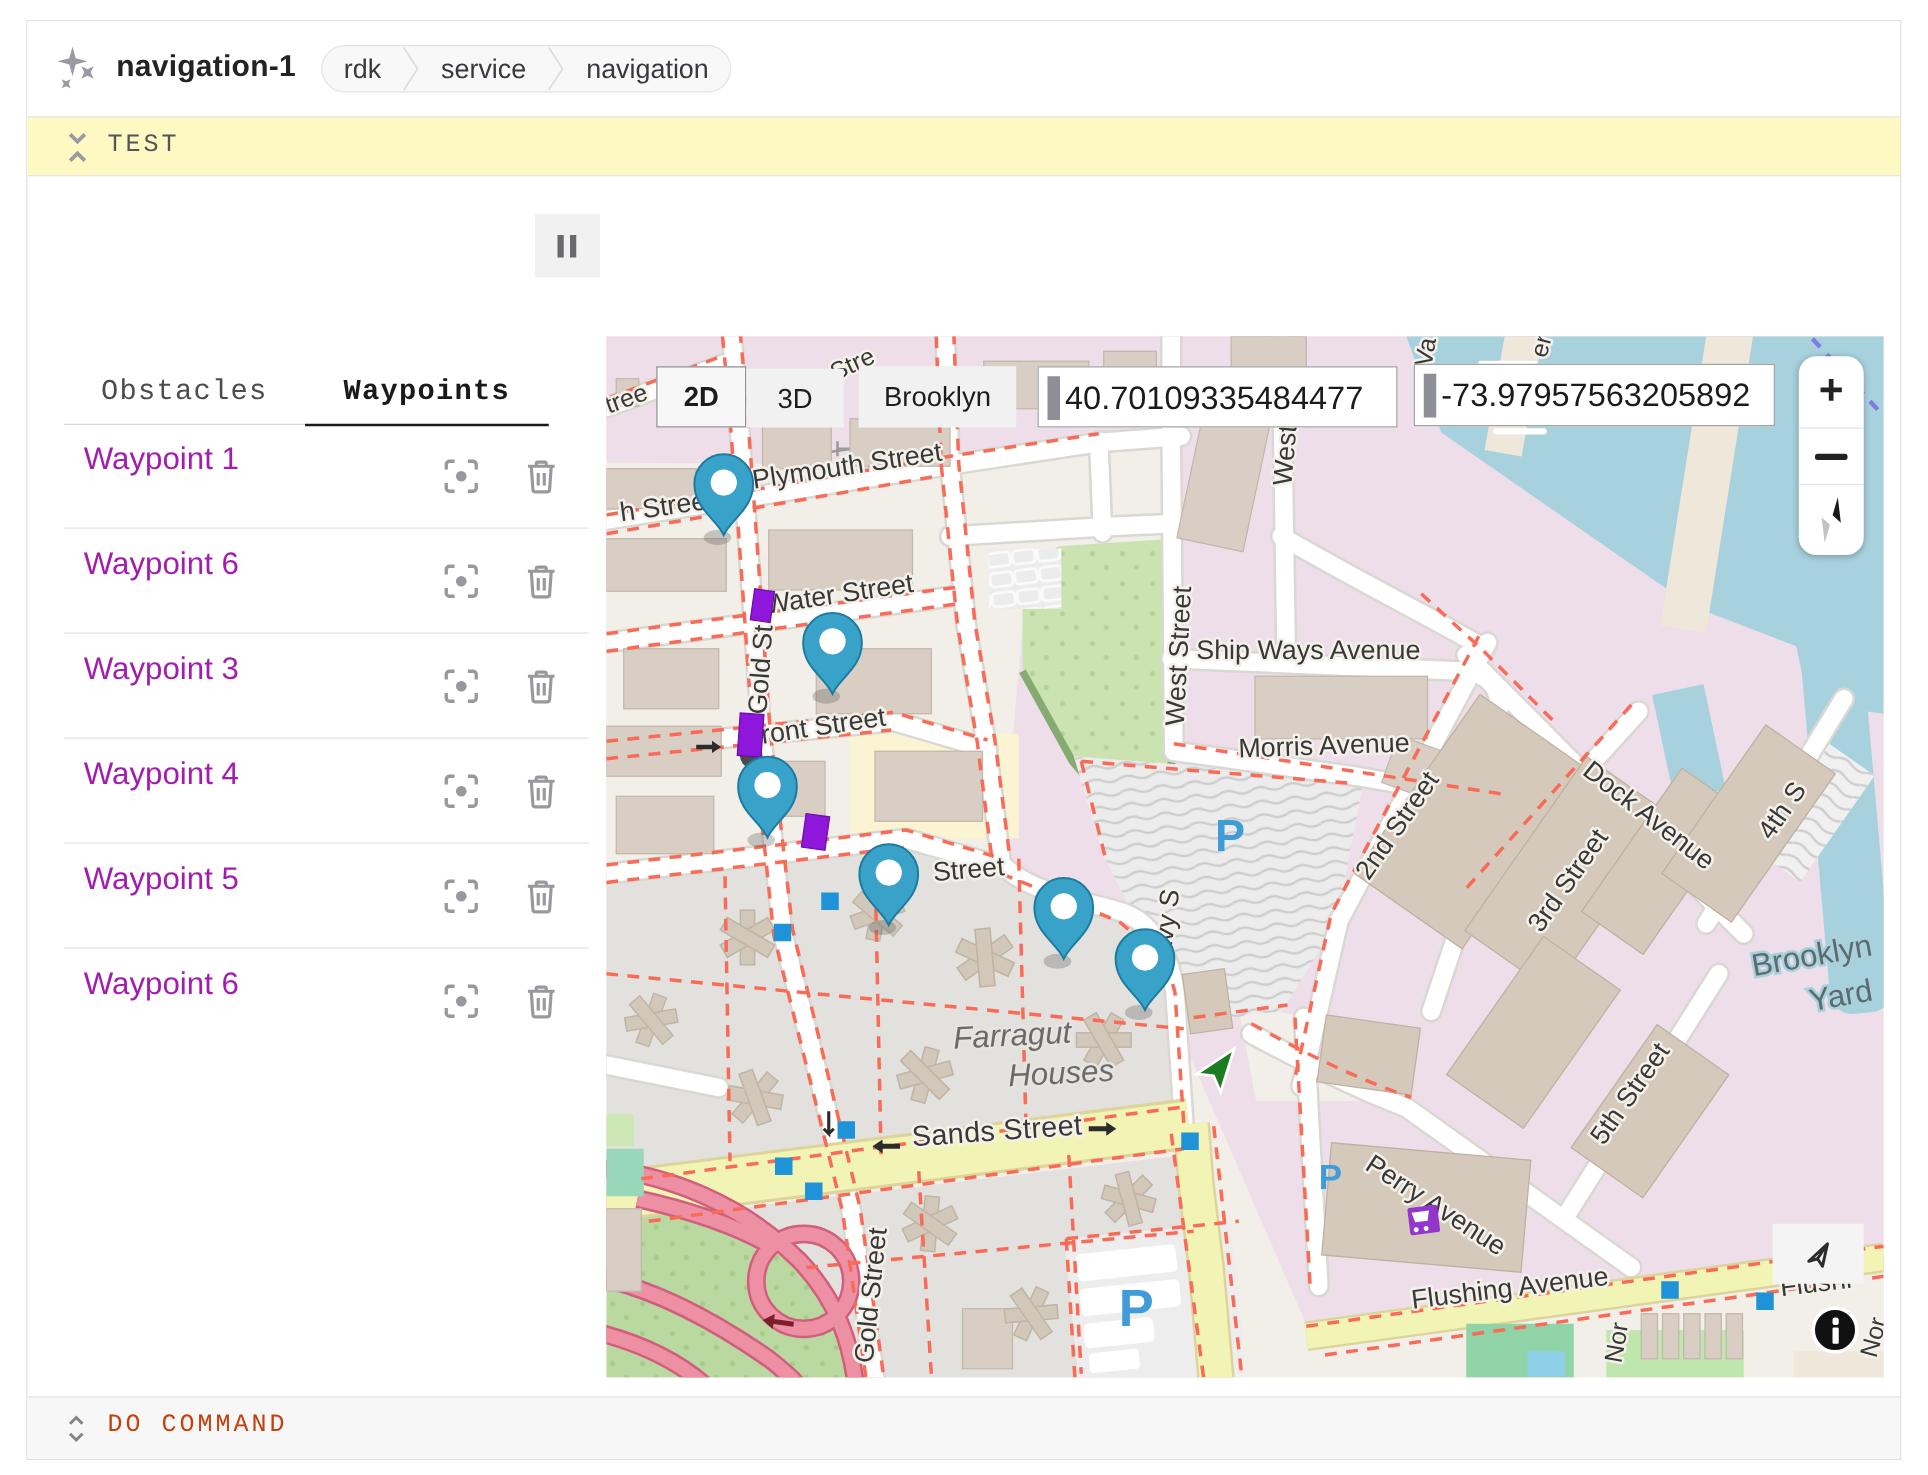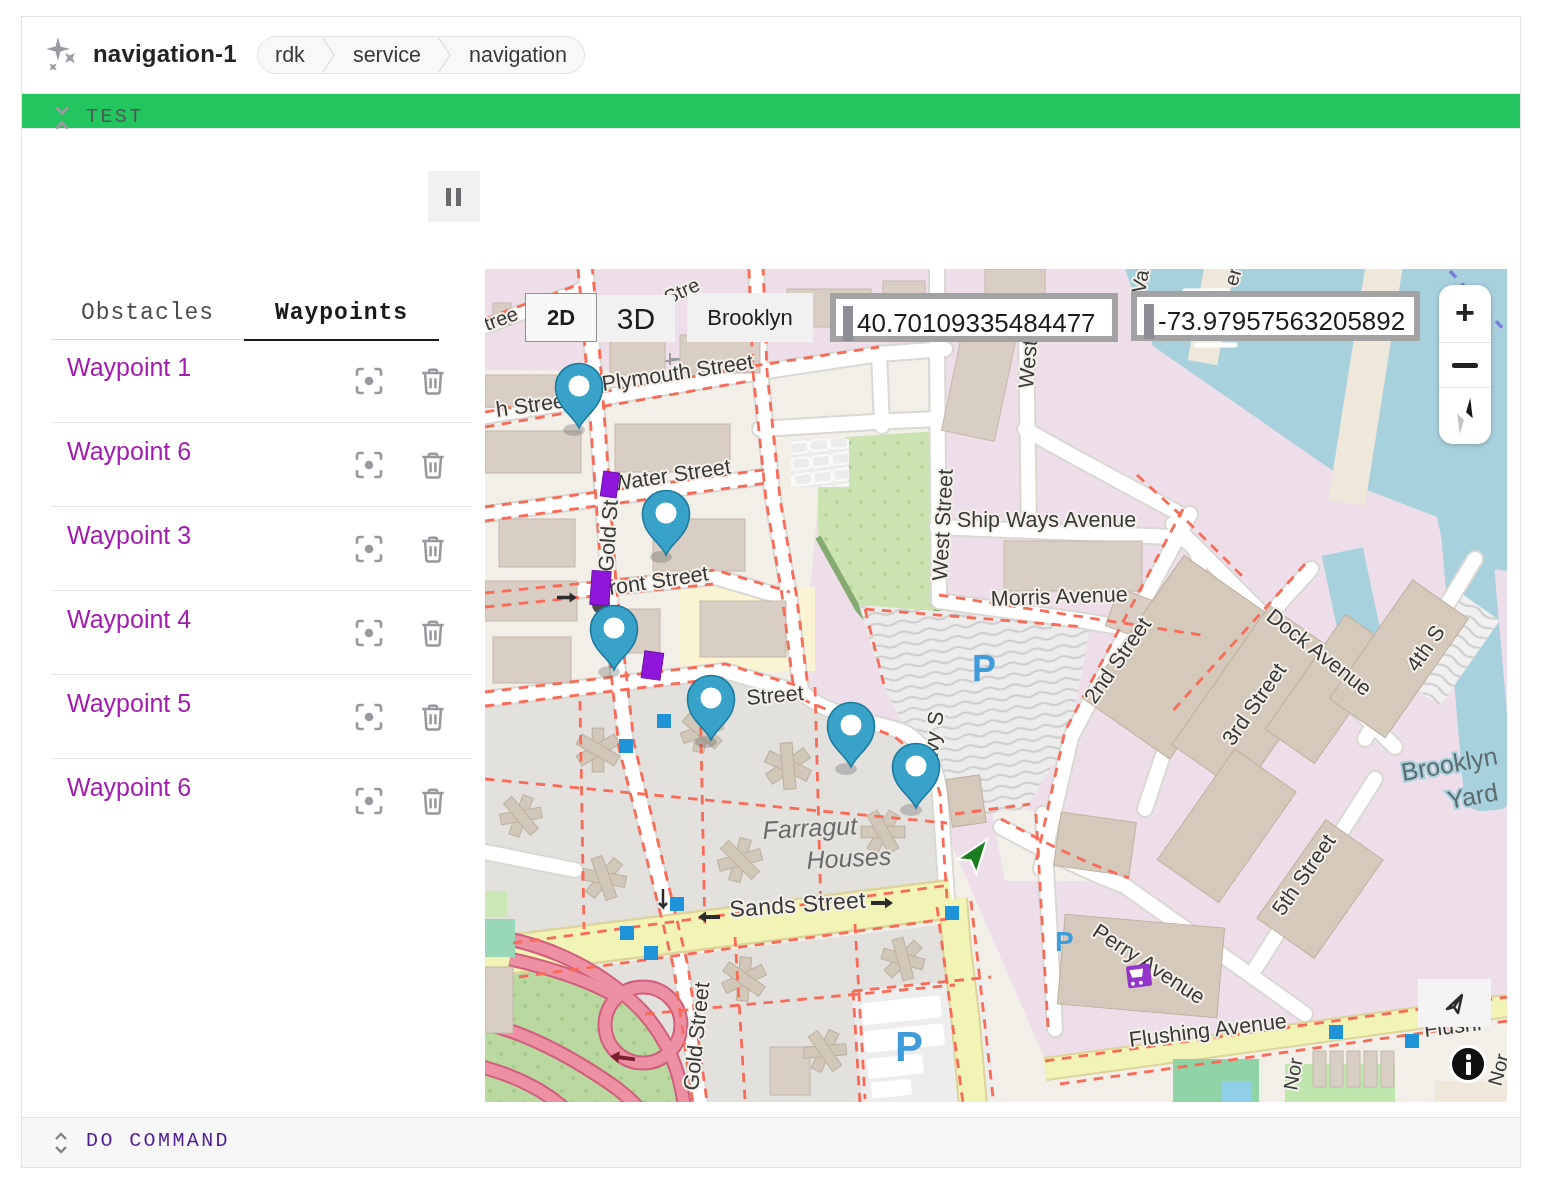--- a/index.html
+++ b/index.html
@@ -3,40 +3,40 @@
 <meta charset="utf-8">
 <style>
   html,body{margin:0;padding:0;background:#fff;width:1542px;height:1180px;font-family:"Liberation Sans",sans-serif;}
   .card{position:absolute;left:21px;top:16px;width:1498px;height:1150px;border:1px solid #e2e2e2;background:#fff;}
   .hdr{position:absolute;left:0;top:0;width:100%;height:76px;background:#fff;}
   .spark{position:absolute;left:23px;top:20px;width:34px;height:36px;}
   .title{position:absolute;left:71px;top:23px;font-size:24px;font-weight:bold;color:#232326;letter-spacing:.2px;}
   .crumb{position:absolute;left:235px;top:19px;height:36px;border:1px solid #e3e3e5;background:#f8f8f8;border-radius:19px;display:flex;align-items:center;overflow:hidden;}
   .crumb .it{font-size:21.5px;color:#39393d;padding:0 17px;line-height:36px;}
   .crumb .sep{width:14px;height:36px;}
-  .secbar{position:absolute;left:0;width:100%;height:36px;background:#22c55e;border-top:1px solid #e6e6e6;border-bottom:1px solid #e6e6e6;box-sizing:border-box;}
+  .secbar{position:absolute;left:0;width:100%;height:48px;background:#fef9c3;border-top:1px solid #e6e6e6;border-bottom:1px solid #e6e6e6;box-sizing:border-box;}
   .secbar .ic{position:absolute;left:29px;top:10px;width:22px;height:28px;}
   .secbar .tx{position:absolute;left:64px;top:11px;font-family:"Liberation Mono",monospace;font-size:20px;letter-spacing:2.4px;color:#55555a;}
   .selbox{position:absolute;left:29px;top:154px;width:358px;height:51px;border:1px solid #d6d6d8;box-sizing:border-box;background:#fff;}
   .selbox .t{position:absolute;left:16px;top:12px;font-size:22px;color:#26262a;}
   .selbox .ch{position:absolute;right:24px;top:16px;width:13px;height:13px;border-right:1.6px solid #4a4a4e;border-bottom:1.6px solid #4a4a4e;transform:rotate(45deg);}
   .pausebtn{position:absolute;left:406px;top:154px;width:52px;height:51px;background:#f1f1f1;}
   .pausebtn i{position:absolute;top:17px;width:5px;height:18px;background:#6a6a6e;}
   .tabs{position:absolute;left:29px;top:274px;width:417px;height:48px;}
   .tab{position:absolute;top:0;height:48px;font-family:"Liberation Mono",monospace;font-size:23px;letter-spacing:1px;line-height:44px;text-align:center;}
   .rows{position:absolute;left:29px;top:322px;width:420px;}
   .row{height:83px;border-bottom:1px solid #e4e4e6;position:relative;}
   .row:last-child{border-bottom:none;}
   .row .nm{position:absolute;left:16px;top:14px;font-size:25px;color:#a21caf;}
   .row svg{position:absolute;top:26px;}
   .btmbar{position:absolute;left:0;top:1100px;width:100%;height:50px;background:#f7f7f7;border-top:1px solid #e3e3e3;box-sizing:border-box;}
-  .btmbar .tx{position:absolute;left:64px;top:11px;font-family:"Liberation Mono",monospace;font-size:20px;letter-spacing:2.4px;color:#4c1d95;}
+  .btmbar .tx{position:absolute;left:64px;top:11px;font-family:"Liberation Mono",monospace;font-size:20px;letter-spacing:2.4px;color:#c2410c;}
   .map{position:absolute;left:463px;top:252px;width:1022px;height:833px;overflow:hidden;background:#f2efe8;}
   .mbtn{position:absolute;box-sizing:border-box;text-align:center;color:#1c1c1e;}
-  .minput{position:absolute;background:#fff;box-sizing:border-box;border:6px solid #a3a3a3;}
+  .minput{position:absolute;background:#fff;box-sizing:border-box;border:1px solid #a3a3a3;}
   .minput .bar{position:absolute;left:7px;top:7px;width:10px;height:35px;background:#8e8e96;}
   .minput .v{position:absolute;left:21px;top:9px;font-size:26px;color:#1b1b1d;white-space:nowrap;}
   .zoomp{position:absolute;left:954px;top:16px;width:52px;height:159px;background:#fff;border-radius:14px;box-shadow:0 1px 5px rgba(0,0,0,.25);}
 </style>
 </head>
 <body>
 <div class="card">
 <div class="hdr">
  <svg class="spark" viewBox="0 0 34 36">
   <path d="M13 0 L15.5 9.5 L25 12 L15.5 14.5 L13 24 L10.5 14.5 L1 12 L10.5 9.5 Z" fill="#9a9aa2"></path>
@@ -543,21 +543,21 @@
           <path d="M0,-20 L15,13 L2,7 L-9,15 Z" fill="#1b7d20" stroke="#fff" stroke-width="2.2"></path>
         </g>
 <use href="#pin" x="94" y="159"></use>
         <use href="#pin" x="181" y="286"></use>
         <use href="#pin" x="129" y="401"></use>
 <use href="#pin" x="226" y="471"></use>
         <use href="#pin" x="366" y="498"></use>
         <use href="#pin" x="431" y="539"></use>
 </svg>
 <div class="mbtn" style="left:40px;top:24px;width:72px;height:49px;background:#f7f7f7;border:1px solid #8f8f94;font-size:22px;font-weight:bold;line-height:47px;">2D</div>
-<div class="mbtn" style="left:112px;top:26px;width:78px;height:47px;background:#f1f1f1;font-size:30px;line-height:47px;">3D</div>
+<div class="mbtn" style="left:112px;top:26px;width:78px;height:47px;background:#f1f1f1;font-size:22px;line-height:47px;">3D</div>
 <div class="mbtn" style="left:202px;top:24px;width:126px;height:49px;background:#f1f1f1;font-size:22px;line-height:49px;">Brooklyn</div>
 <div class="minput" style="left:345px;top:24px;width:288px;height:49px;">
         <div class="bar"></div>
         <div class="v">40.70109335484477</div>
       </div>
 <div class="minput" style="left:646px;top:22px;width:289px;height:50px;">
         <div class="bar"></div>
         <div class="v">-73.97957563205892</div>
       </div>
 <div class="zoomp">

